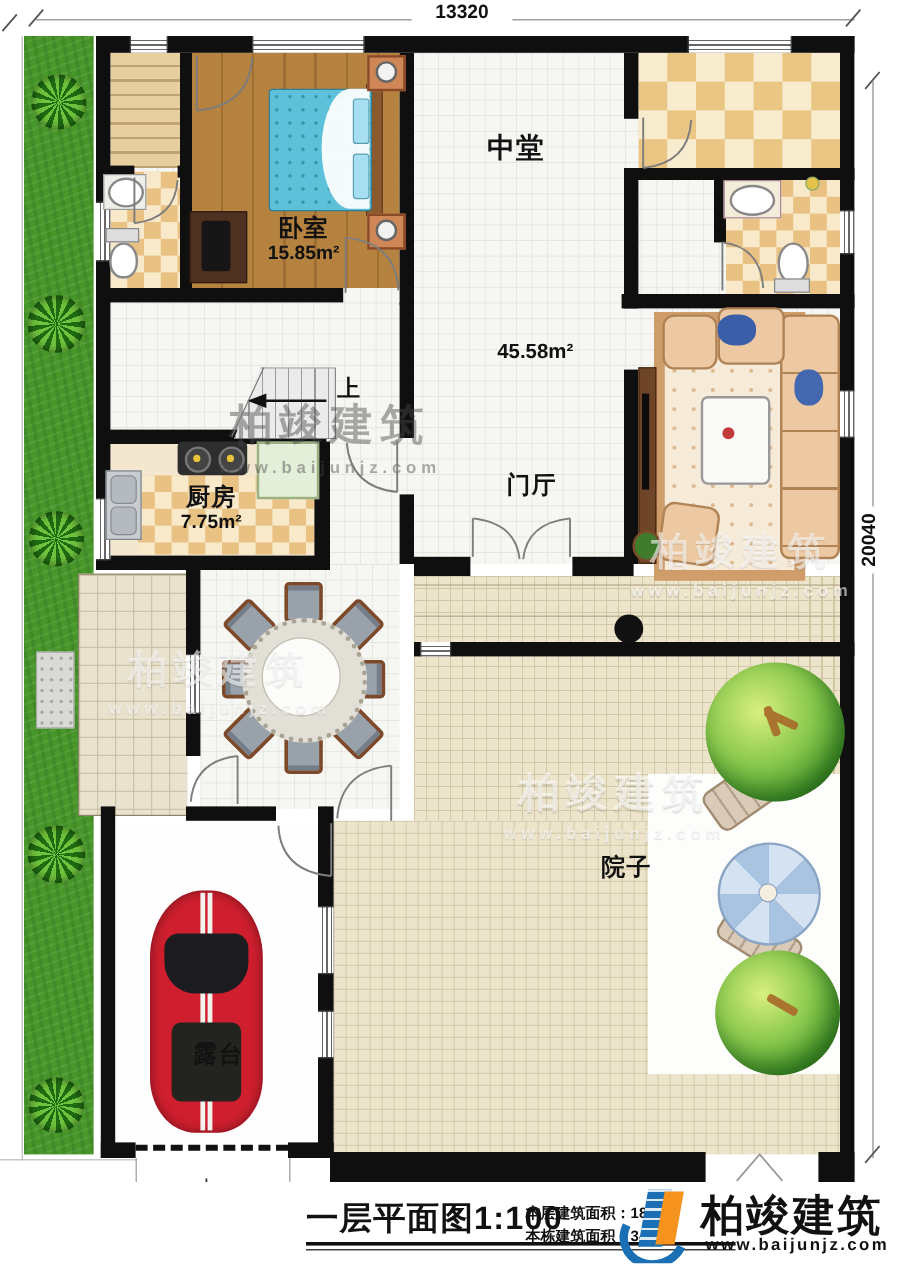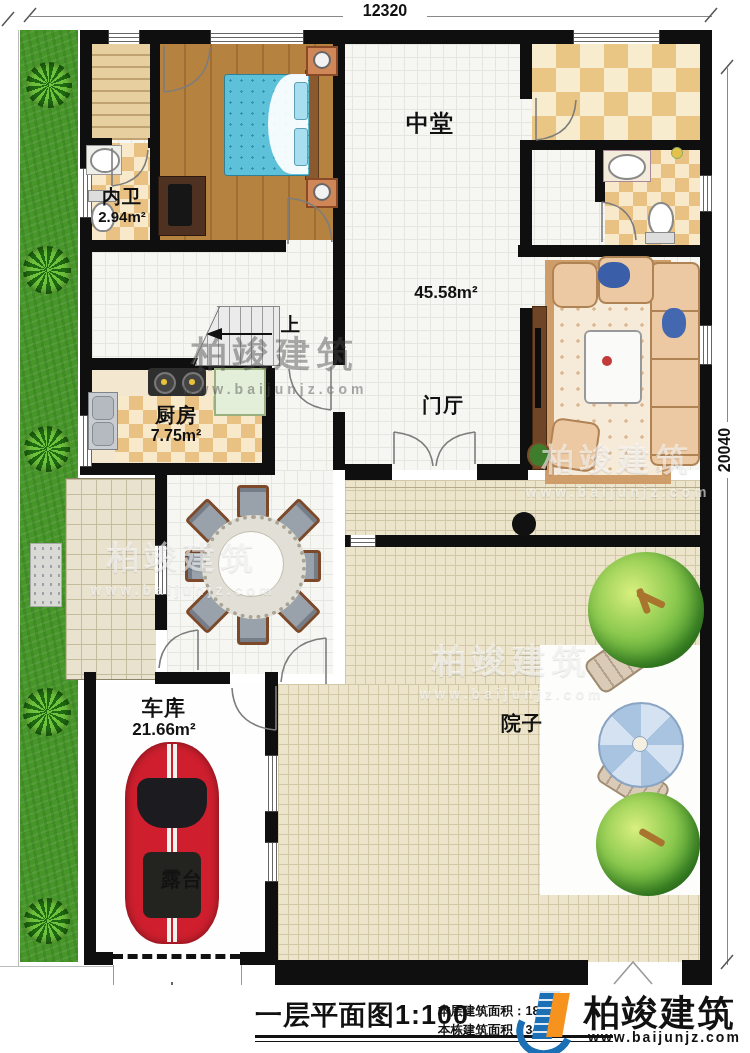--- a/index.html
+++ b/index.html
@@ -215,53 +215,49 @@
   <div class="branch" style="left:636px;top:596px;width:30px;height:7px;transform:rotate(25deg);z-index:31;"></div>
   <div class="branch" style="left:640px;top:588px;width:7px;height:26px;transform:rotate(-20deg);z-index:31;"></div>
   <div class="tree" style="left:596px;top:792px;width:104px;height:104px;"></div>
   <div class="branch" style="left:638px;top:834px;width:28px;height:7px;transform:rotate(30deg);z-index:31;"></div>
 
   <div class="abs" style="left:113px;top:965px;width:127px;height:74px;background:#fff;border:1px solid #999;border-top:none;"></div>
   <div class="abs" style="left:588px;top:985px;width:1px;height:44px;background:#999;"></div>
   <div class="abs" style="left:682px;top:985px;width:1px;height:44px;background:#999;"></div>
   <div class="abs" style="left:572px;top:1028px;width:133px;height:1px;background:#bbb;"></div>
 
-  <div class="rlabel" style="left:80px;top:186px;width:84px;">
-    <div class="rname" style="font-size:19px;">内卫</div>
-    <div class="rarea" style="font-size:15px;">2.94m²</div>
+  <div class="rlabel" style="left:203px;top:180px;width:100px;">
+    <div class="rname">卧室</div>
+    <div class="rarea">15.85m²</div>
   </div>
   <div class="rlabel" style="left:388px;top:110px;width:84px;">
     <div class="rname" style="font-size:23px;">中堂</div>
   </div>
   <div class="rlabel" style="left:396px;top:283px;width:100px;">
     <div class="rarea" style="font-size:17px;">45.58m²</div>
   </div>
   <div class="rlabel" style="left:126px;top:404px;width:100px;text-align:center;">
     <div class="rname">厨房</div>
     <div class="rarea">7.75m²</div>
   </div>
   <div class="rlabel" style="left:408px;top:394px;width:70px;">
     <div class="rname">门厅</div>
   </div>
-  <div class="rlabel" style="left:104px;top:696px;width:120px;">
-    <div class="rname" style="font-size:21px;">车库</div>
-    <div class="rarea" style="font-size:17px;">21.66m²</div>
-  </div>
   <div class="rlabel" style="left:146px;top:868px;width:72px;z-index:41;opacity:.92;">
     <div class="rname">露台</div>
   </div>
   <div class="rlabel" style="left:486px;top:712px;width:72px;">
     <div class="rname">院子</div>
   </div>
   <div class="rlabel" style="left:279px;top:314px;width:24px;">
     <div class="rname" style="font-size:19px;">上</div>
   </div>
 
   <div class="abs" style="left:30px;top:16px;width:682px;height:1px;background:#888;"></div>
-  <div class="abs" style="left:343px;top:2px;width:84px;height:20px;background:#fff;text-align:center;font-weight:bold;font-size:16px;">12320</div>
+  <div class="abs" style="left:343px;top:2px;width:84px;height:20px;background:#fff;text-align:center;font-weight:bold;font-size:16px;">13320</div>
   <div class="abs" style="left:727px;top:68px;width:1px;height:897px;background:#888;"></div>
   <div class="abs" style="left:700px;top:438px;width:56px;height:24px;text-align:center;font-weight:bold;font-size:16px;background:#fff;transform:rotate(-90deg);">20040</div>
 
   <div class="wm wm-dark" style="left:140px;top:330px;width:270px;">
     <div class="l1">柏竣建筑</div>
     <div class="l2">www.baijunjz.com</div>
   </div>
   <div class="wm wm-light" style="left:58px;top:536px;width:250px;">
     <div class="l1" style="font-size:32px;">柏竣建筑</div>
     <div class="l2">www.baijunjz.com</div>

